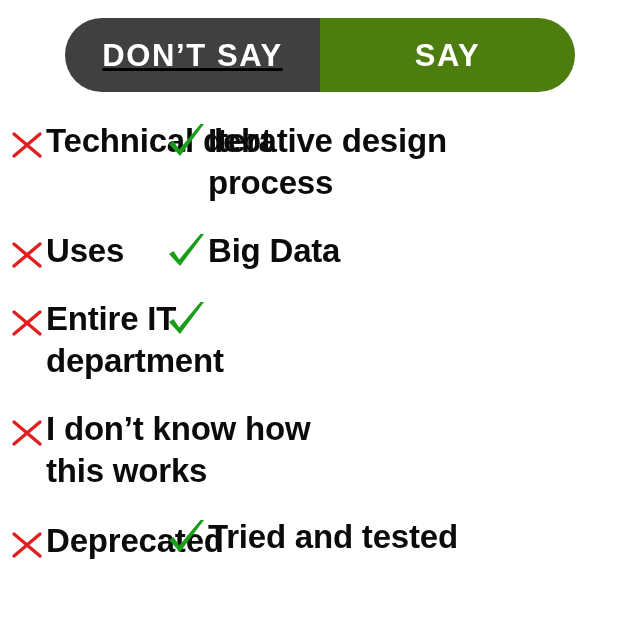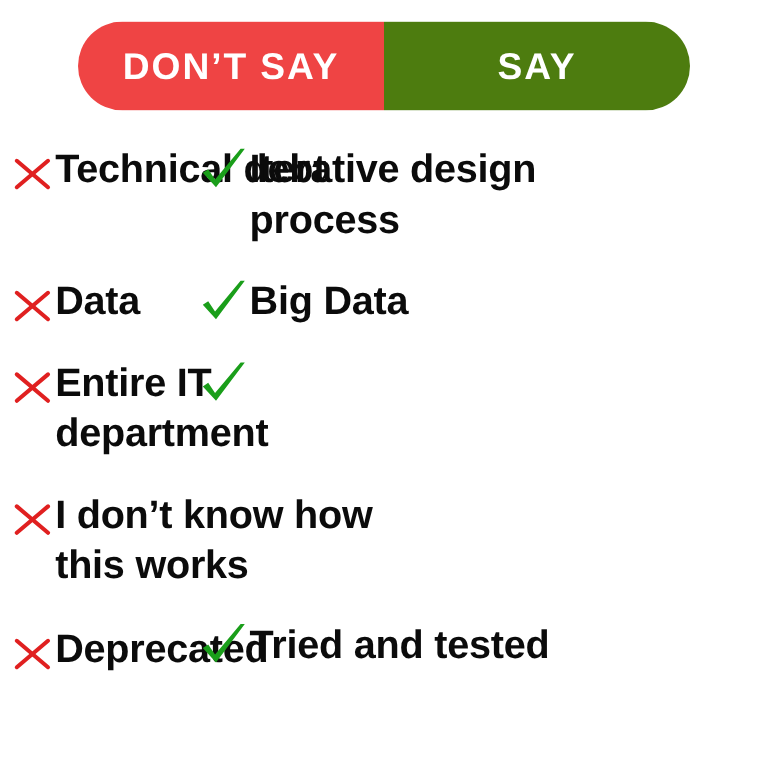--- a/index.html
+++ b/index.html
@@ -26,21 +26,22 @@
     overflow: hidden;
     display: flex;
   }
   .banner-half {
     flex: 1 1 50%;
     display: flex;
     align-items: center;
     justify-content: center;
   }
   .banner-half.dont {
-    background: #ef4444;
+    background: #404040;
+    text-decoration: underline;
   }
   .banner-half.say {
     background: #4d7c0f;
   }
   .banner-label {
     color: #ffffff;
     font-weight: bold;
     font-size: 31px;
     letter-spacing: 1.6px;
     line-height: 1;
@@ -151,21 +152,21 @@
 
     <div class="row r1">
       <span class="icon-slot">
         <svg viewBox="0 0 38 44">
           <g stroke="#E02020" stroke-width="3.4" stroke-linecap="round">
             <line x1="6" y1="12" x2="32" y2="34"></line>
             <line x1="32" y1="12" x2="6" y2="34"></line>
           </g>
         </svg>
       </span>
-      <span class="row-text">Data</span>
+      <span class="row-text">Uses</span>
     </div>
 
     <div class="row r2">
       <span class="icon-slot">
         <svg viewBox="0 0 38 44">
           <g stroke="#E02020" stroke-width="3.4" stroke-linecap="round">
             <line x1="6" y1="12" x2="32" y2="34"></line>
             <line x1="32" y1="12" x2="6" y2="34"></line>
           </g>
         </svg>

